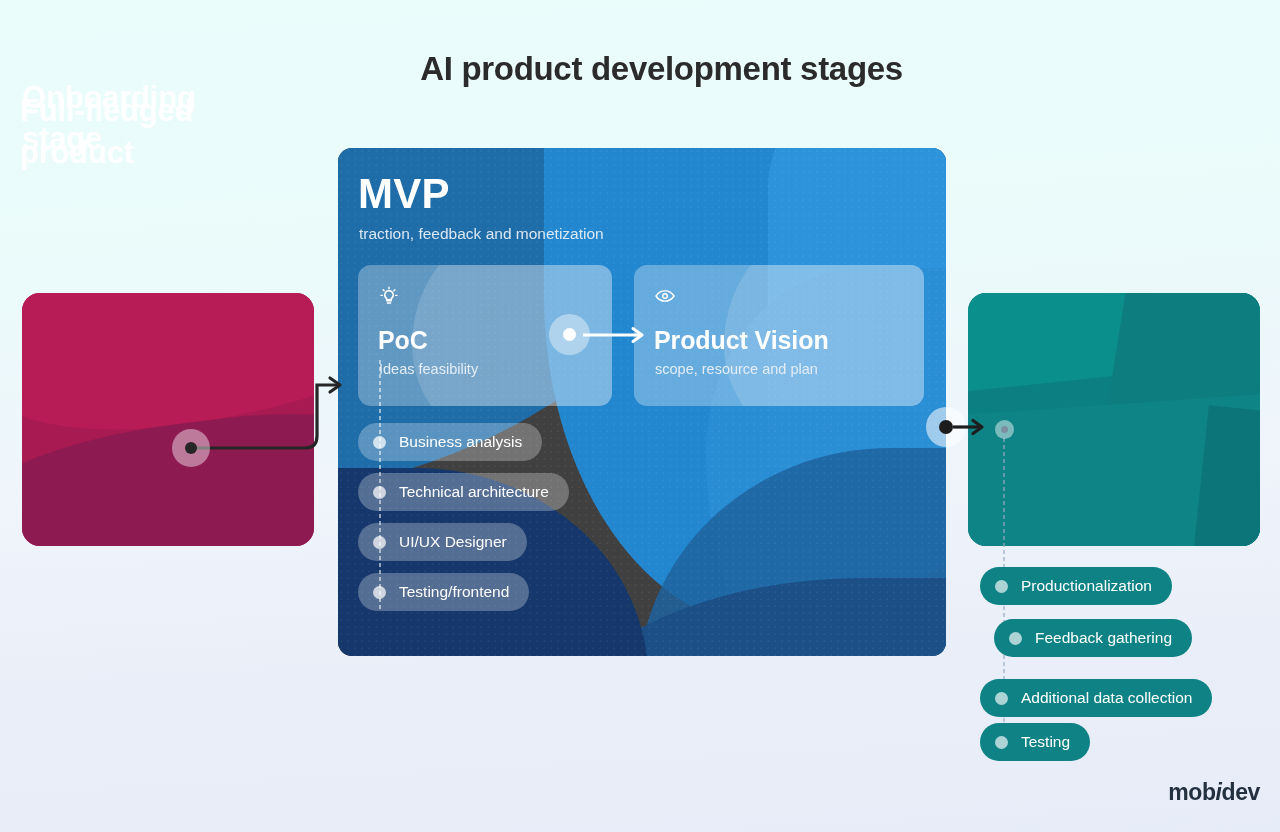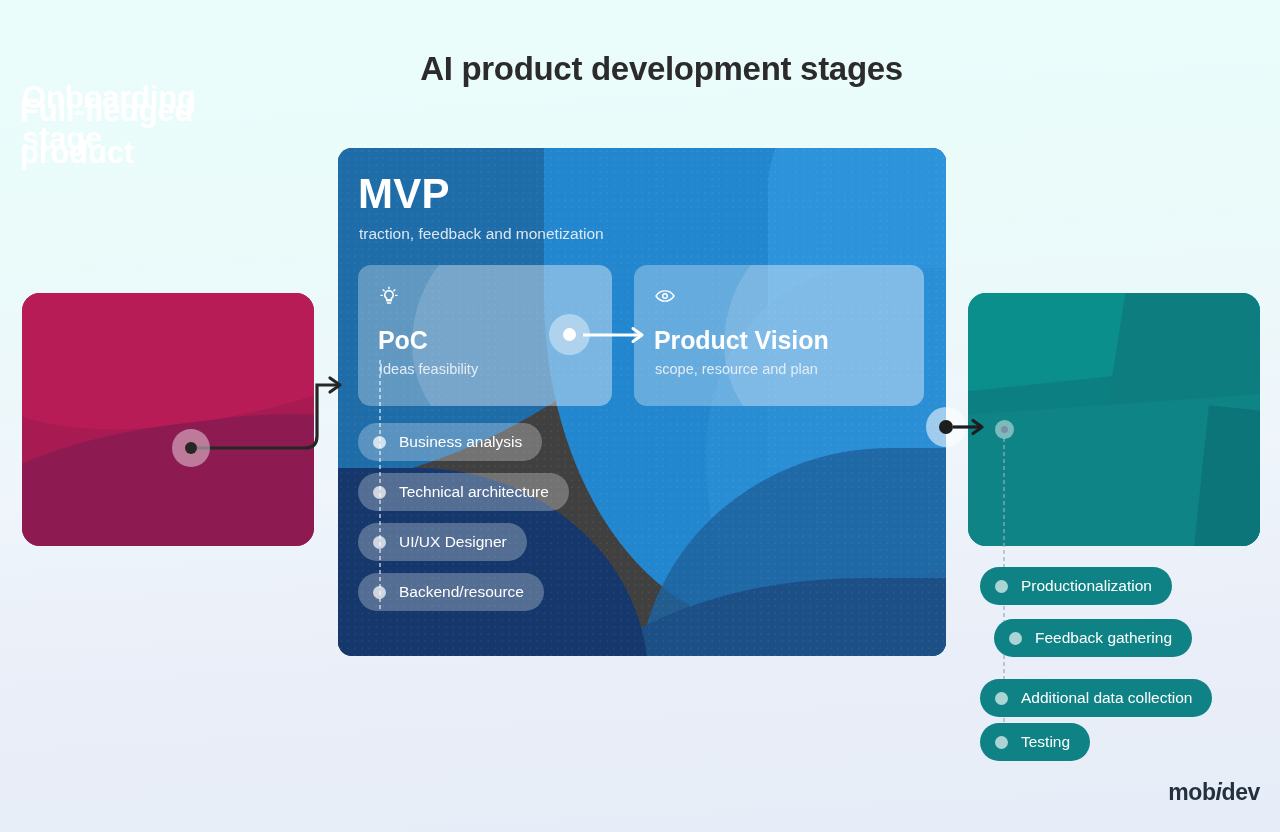--- a/index.html
+++ b/index.html
@@ -377,21 +377,21 @@
   <div class="pill mvp-pill" style="top:50px;left:0;">
     <span class="dot"></span>
     <span>Technical architecture</span>
   </div>
   <div class="pill mvp-pill" style="top:100px;left:0;">
     <span class="dot"></span>
     <span>UI/UX Designer</span>
   </div>
   <div class="pill mvp-pill" style="top:150px;left:0;">
     <span class="dot"></span>
-    <span>Backend/resource</span>
+    <span>Testing/frontend</span>
   </div>
 </div>
 
 <div id="mvp-out-node"></div>
 <svg id="mvp-out-arrow" viewBox="0 0 36 20">
   <path d="M 0 10 L 27 10" fill="none" stroke="#1d1d1d" stroke-width="3.2"></path>
   <path d="M 20 3.5 L 29 10 L 20 16.5" fill="none" stroke="#1d1d1d" stroke-width="3.2" stroke-linecap="round" stroke-linejoin="round"></path>
 </svg>
 
 <div id="product-card">

